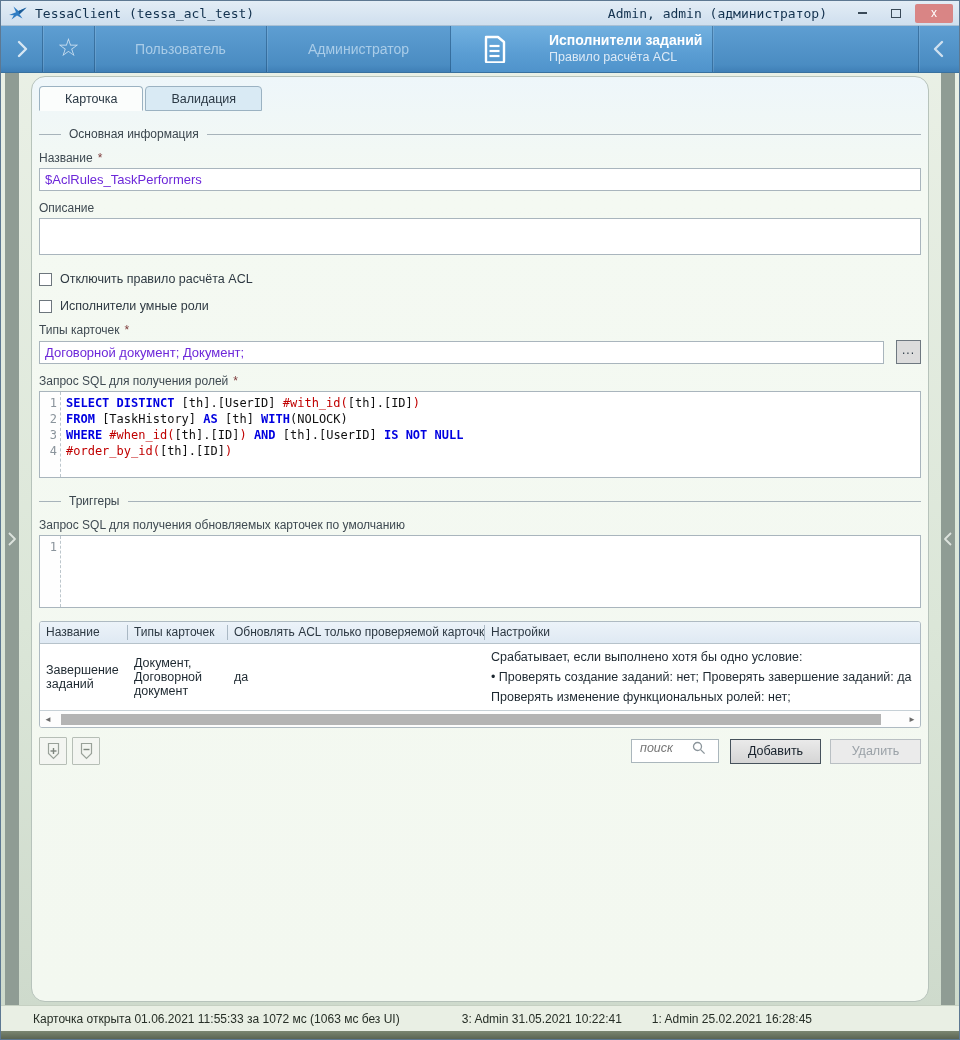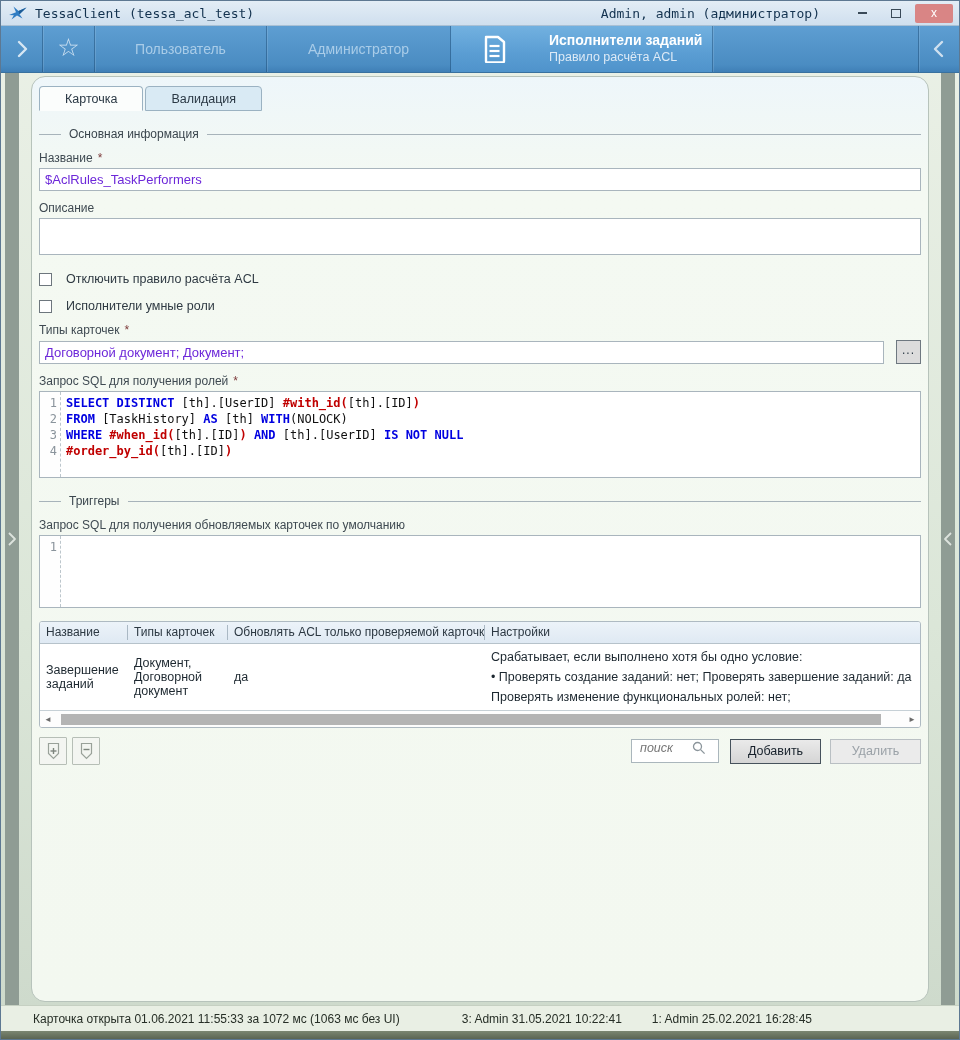--- a/index.html
+++ b/index.html
@@ -8,21 +8,21 @@
   .window { width:960px; height:1040px; border:1px solid #5d7892; display:flex; flex-direction:column;
             background:linear-gradient(180deg,#ebf1e7 0%,#dbe6d8 60%,#cdd9cb 100%); }
 
   
   .titlebar { height:25px; flex:0 0 25px; background:linear-gradient(180deg,#e3edf6,#cfdfee);
               border-bottom:1px solid #a9c0d4; display:flex; align-items:center; padding:0 6px 0 8px;
               font-family:"DejaVu Sans Mono", monospace; font-size:13px; color:#13324f; }
   .titlebar .bird { width:18px; height:14px; margin-right:8px; }
   .title-text { flex:0 0 auto; }
   .title-spacer { flex:1; }
-  .user-label { margin-right:23px; }
+  .user-label { margin-right:16px; }
   .win-btn { width:30px; height:19px; display:flex; align-items:center; justify-content:center;
              margin-left:4px; font-size:12px; color:#32414e; }
   .win-btn .dash { width:9px; height:2px; background:#3a4a58; }
   .win-btn .boxglyph { width:10px; height:9px; border:1px solid #3a4a58; background:transparent; }
   .win-btn.close { width:38px; background:#d98585; border-radius:2px; color:#fff; font-size:12px;
                    font-family:"Liberation Sans",sans-serif; }
 
   
   .navbar { height:47px; flex:0 0 47px; background:linear-gradient(180deg,#5e9ed2 0%,#4a8cc2 85%,#3f7fb6 100%);
             display:flex; align-items:stretch; border-bottom:1px solid #39719f; }
@@ -60,37 +60,37 @@
   .group-header { display:flex; align-items:center; margin:16px 0 4px; color:#3b464e; font-size:12px; }
   .group-header::before { content:''; width:22px; height:1px; background:#a7b3ba; margin-right:8px; }
   .group-header::after  { content:''; flex:1;  height:1px; background:#a7b3ba; margin-left:8px; }
 
   .flabel { font-size:12px; color:#3f4a52; margin:10px 0 3px; display:flex; gap:5px; }
   .req { color:#7d3b3b; }
   .tinput { width:100%; height:23px; border:1px solid #a9b5bd; background:#fff; padding:0 5px;
             font:13px "Liberation Sans", sans-serif; color:#6d28d9; outline:none; }
   textarea.tinput { height:37px; resize:none; padding-top:3px; }
 
-  .check-row { display:flex; align-items:center; gap:14px; margin:13px 0 0; font-size:12.5px; color:#2e3942; }
+  .check-row { display:flex; align-items:center; gap:8px; margin:13px 0 0; font-size:12.5px; color:#2e3942; }
   .checkbox { width:13px; height:13px; border:1px solid #6d767d; background:#fff; flex:0 0 13px; }
 
   .with-browse { display:flex; gap:12px; align-items:center; }
   .browse-btn { width:26px; height:24px; border:1px solid #6e7880; background:#dcdcdc; color:#2c3a46;
                 display:flex; align-items:center; justify-content:center; font-size:12px; letter-spacing:1px;
                 padding-bottom:5px; }
 
   .sql-editor { border:1px solid #a9b5bd; background:#fff; display:flex;
                 font:12px "DejaVu Sans Mono", monospace; line-height:16px; overflow:hidden; }
   .sql-editor.h1 { height:87px; } .sql-editor.h2 { height:73px; }
   .sql-gutter { width:21px; padding:3px 3px 0 0; text-align:right; color:#8a949c;
                 border-right:1px dashed #bcc6cc; background:#fefefe; }
   .sql-code-col { padding:3px 0 0 5px; white-space:pre; }
   .sql-line { min-height:16px; }
   .tok-kw { color:#0000e0; font-weight:bold; }
-  .tok-fn { color:#c00000; font-weight:bold; }
+  .tok-fn { color:#c00000; font-weight:normal; }
   .tok-pl { color:#111; }
 
   .grid { border:1px solid #aebac2; border-radius:3px; background:#fff; margin-top:13px; overflow:hidden; }
   .grid-header { display:flex; background:linear-gradient(180deg,#ecf3f9,#dfe9f3); border-bottom:1px solid #b6c2ca;
                  height:22px; align-items:center; font-size:12px; color:#2c3842; }
   .gh-cell { padding:0 6px; border-right:1px solid #aab8c4; height:15px; line-height:15px;
              white-space:nowrap; overflow:hidden; }
   .gh-cell:last-child { border-right:none; }
   .c1 { flex:0 0 88px; } .c2 { flex:0 0 100px; } .c3 { flex:0 0 257px; } .c4 { flex:1; min-width:0; }
   .grid-row { display:flex; min-height:62px; font-size:12.5px; color:#1d2830; align-items:stretch; }

